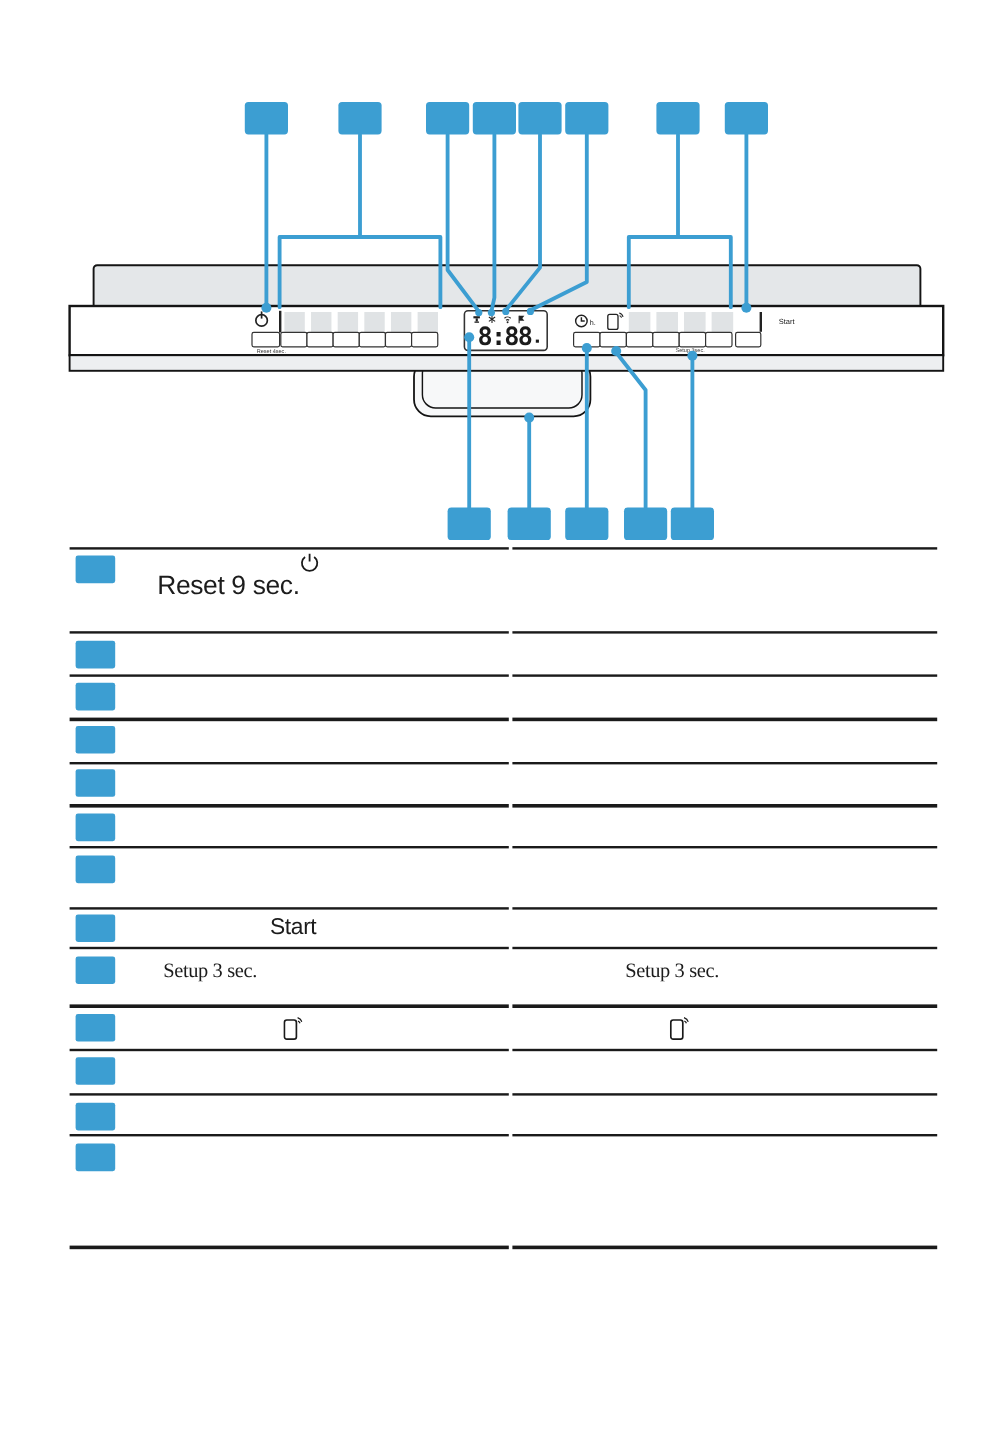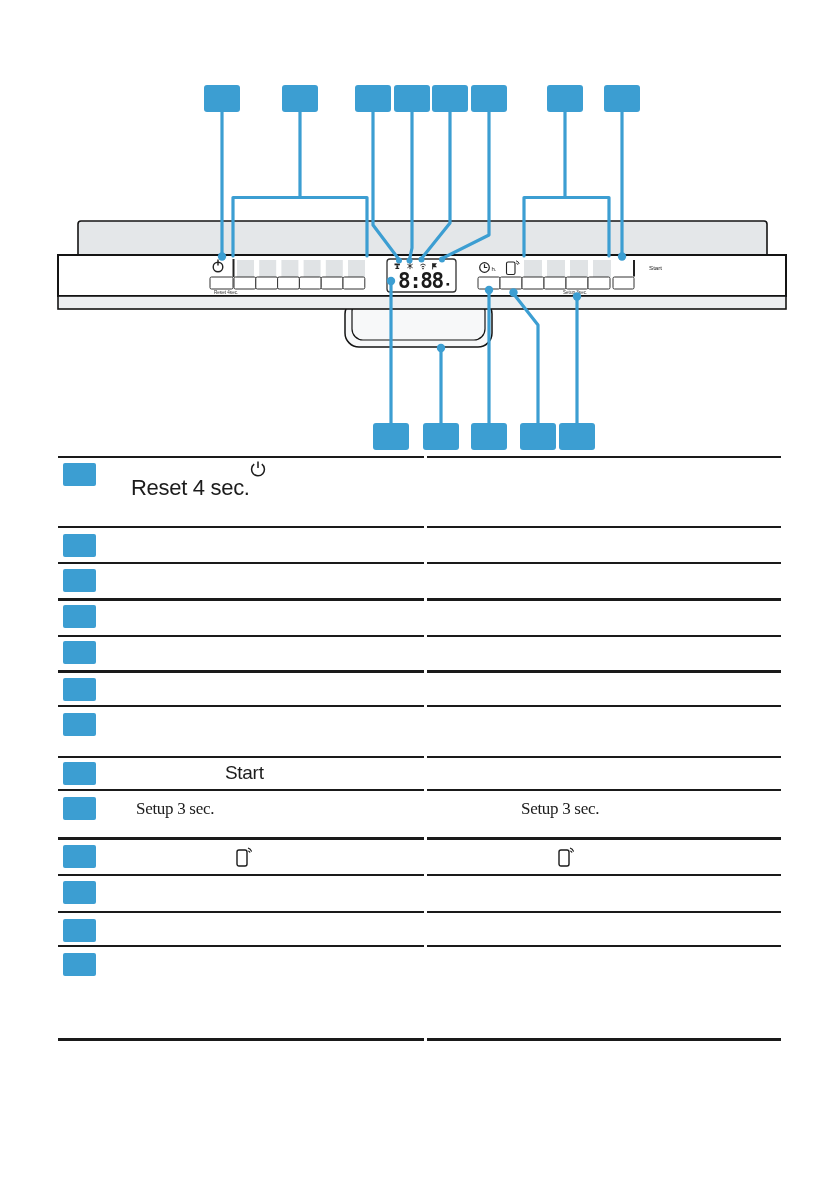--- a/index.html
+++ b/index.html
@@ -203,21 +203,21 @@
     <div class="callout-sq" style="left:63px;top:797px"></div>
     <div class="callout-sq" style="left:63px;top:845px"></div>
     <div class="callout-sq" style="left:63px;top:881px"></div>
     <div class="callout-sq" style="left:63px;top:919px"></div>
     <div class="callout-sq" style="left:63px;top:953px"></div>
 
     <svg class="abs" style="left:248px;top:459px" width="20" height="20" viewBox="0 0 20 20">
       <path d="M6.2 5.2 a6.4 6.4 0 1 0 7.6 0" fill="none" stroke="#1a1a1a" stroke-width="1.5"></path>
       <line x1="10" y1="2.5" x2="10" y2="9" stroke="#1a1a1a" stroke-width="1.5"></line>
     </svg>
-    <div class="cell-text t-reset" style="left:131px;top:475px">Reset 4 sec.</div>
+    <div class="cell-text t-reset" style="left:131px;top:475px">Reset 9 sec.</div>
 
     <div class="cell-text t-start" style="left:225px;top:762px">Start</div>
 
     <div class="cell-text t-setup" style="left:136px;top:799px">Setup 3 sec.</div>
     <div class="cell-text t-setup" style="left:521px;top:799px">Setup 3 sec.</div>
 
     <svg class="abs" style="left:236px;top:844px" width="16" height="25" viewBox="0 0 16 25">
       <rect x="1" y="6" width="10" height="16" rx="2" fill="none" stroke="#1a1a1a" stroke-width="1.4"></rect>
       <path d="M12 4 a5.5 5.5 0 0 1 3.6 3.6" fill="none" stroke="#1a1a1a" stroke-width="1.1"></path>
       <path d="M12.3 7 a2.6 2.6 0 0 1 1.7 1.7" fill="none" stroke="#1a1a1a" stroke-width="1.1"></path>

